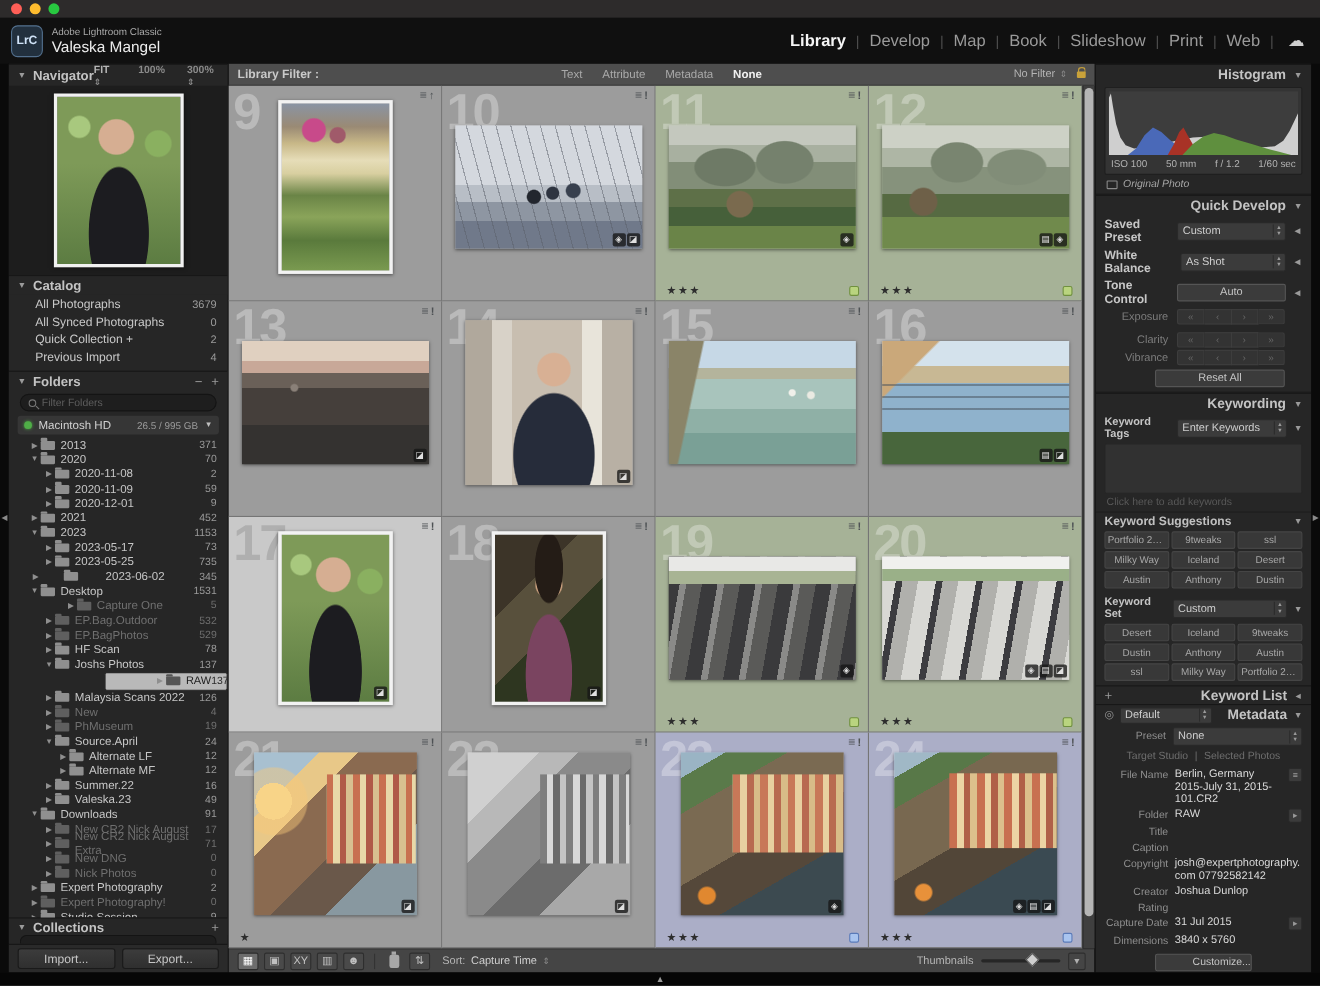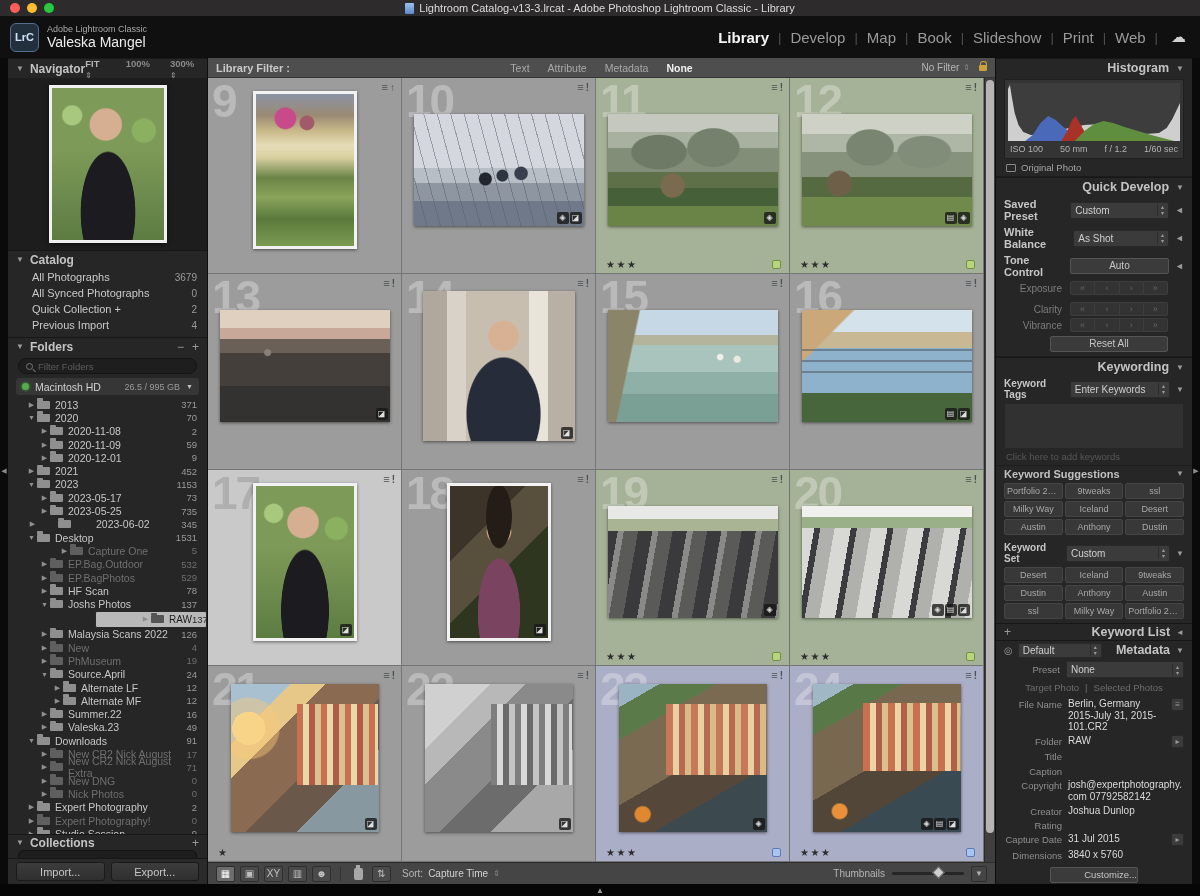--- a/index.html
+++ b/index.html
@@ -150,21 +150,21 @@
 
   
   .right-panel { width:197px; background:#262626; border-left:1px solid #0e0e0e; display:flex; flex-direction:column; overflow:hidden; flex:0 0 auto; }
   .rp-head { height:19px; display:flex; align-items:center; justify-content:flex-end; gap:7px; padding:0 8px; color:#c3c3c3; font-size:12.5px; font-weight:bold; border-top:1px solid #171717; flex:0 0 auto; }
   .rp-head .tri { font-size:8px; color:#9a9a9a; }
   .hist-box { margin:2px 8px; background:#343434; border:1px solid #1f1f1f; border-radius:2px; padding:3px; flex:0 0 auto; }
   .hist-svg { width:100%; height:58px; display:block; background:#3d3d3d; }
   .exif { display:flex; justify-content:space-between; padding:3px 2px 1px; font-size:9px; color:#b2b2b2; }
   .orig-row { display:flex; align-items:center; gap:5px; padding:1px 10px 3px; flex:0 0 auto; }
   .cb { width:10px; height:8px; border:1px solid #8a8a8a; border-radius:1px; }
-  .orig-row span { font-size:9.5px; color:#a6a6a6; }
+  .orig-row span { font-size:9.5px; color:#a6a6a6;font-style:italic; }
 
   .qd-row { display:flex; align-items:center; padding:2px 8px; gap:6px; flex:0 0 auto; }
   .qd-row .lbl { font-size:11px; color:#c6c6c6; font-weight:bold; }
   .sel { margin-left:auto; width:112px; height:17px; background:#3b3b3b; border:1px solid #292929; border-radius:2px; display:flex; align-items:center; padding:0 4px; color:#cfcfcf; font-size:10px; }
   .sel .st { margin-left:auto; font-size:6px; color:#9a9a9a; line-height:6px; border-left:1px solid #2c2c2c; padding-left:3px; }
   .swarr { font-size:9px; color:#9a9a9a; }
   .autobtn { margin-left:auto; width:112px; height:16px; background:#3b3b3b; border:1px solid #555; border-radius:2px; color:#c6c6c6; font-size:10px; text-align:center; line-height:14px; }
   .adj-row { display:flex; align-items:center; padding:1px 24px 1px 8px; gap:8px; flex:0 0 auto; }
   .adj-row .albl { width:58px; text-align:right; font-size:10px; color:#7c7c7c; }
   .seg-group { display:flex; flex:1; }
@@ -213,24 +213,20 @@
 <body>
 
 <div id="app">
 
   <div class="titlebar">
     <div class="lights" id="lights">
         <span class="light" style="background: rgb(255, 95, 87);"></span>
         <span class="light" style="background: rgb(254, 188, 46);"></span>
         <span class="light" style="background: rgb(40, 200, 64);"></span>
       </div>
-    <div class="title">
-      <span class="doc-ico"></span>
-      <span>Lightroom Catalog-v13-3.lrcat - Adobe Photoshop Lightroom Classic - Library</span>
-    </div>
   </div>
 
   <div class="topbar">
     <div class="logo">LrC</div>
     <div class="idplate">
       <div class="l1">Adobe Lightroom Classic</div>
       <div class="l2">Valeska Mangel</div>
     </div>
     <div class="modules" id="modules">
         <span class="mod active">Library</span>
@@ -972,21 +968,21 @@
           </span>
       </div>
       <div class="meta-preset">
         <span class="lbl">Preset</span>
         <div class="sel">
             <span>None</span>
             <span class="st">▴<br>▾</span>
           </div>
       </div>
       <div class="meta-tabs" id="meta-tabs">
-          <span>Target Photo</span>
+          <span>Target Studio</span>
           <span>|</span>
           <span>Selected Photos</span>
         </div>
       <div class="meta-fields" id="meta-fields">
           <div class="mrow">
             <span class="mlbl">File Name</span>
             <span class="mval">Berlin, Germany 2015-July 31, 2015-101.CR2</span>
             <span class="mact">≡</span>
           </div>
           <div class="mrow">

